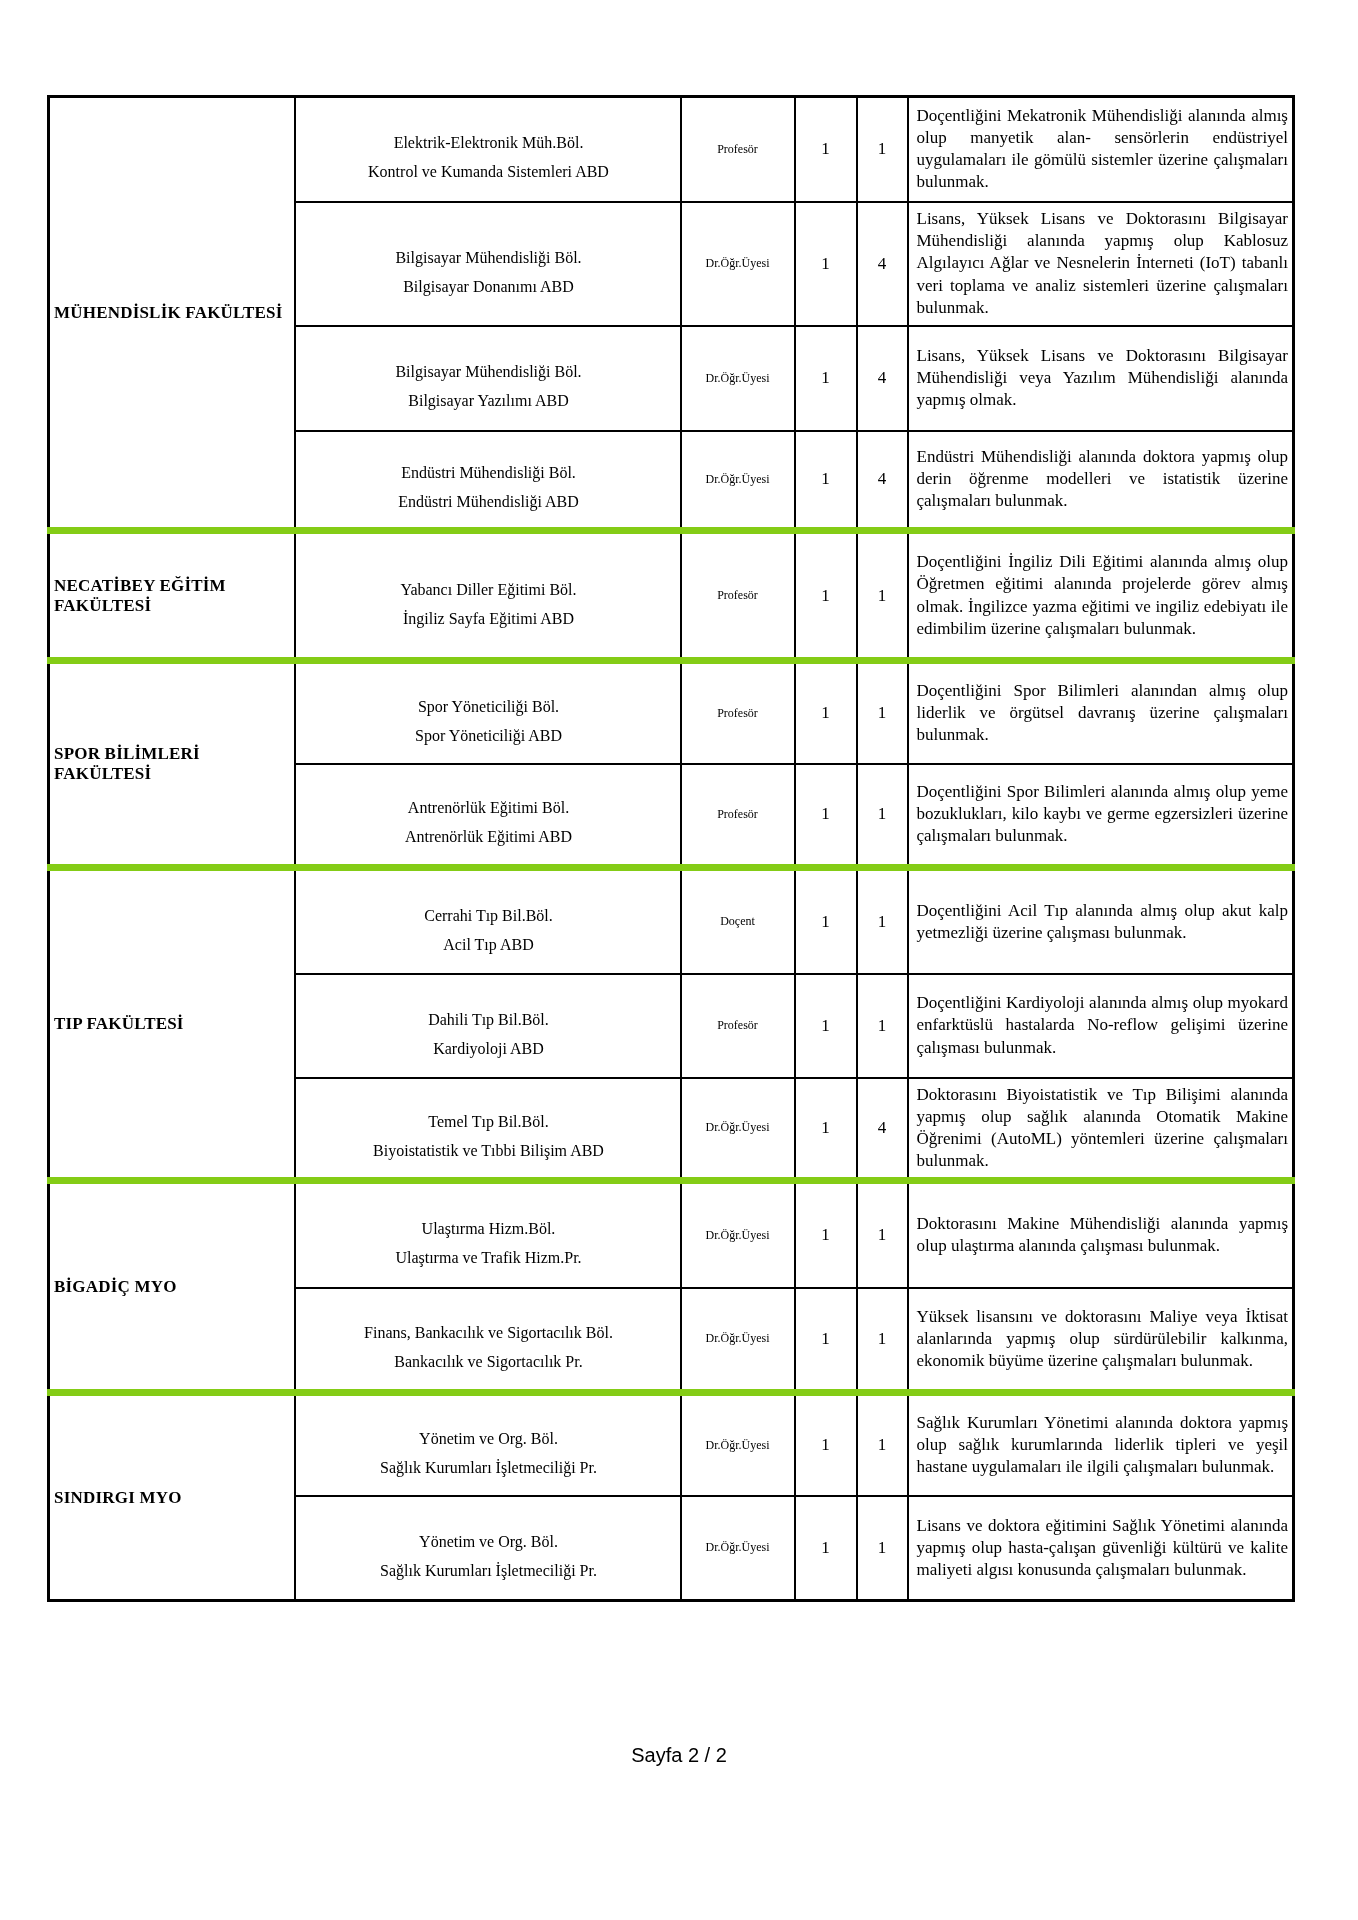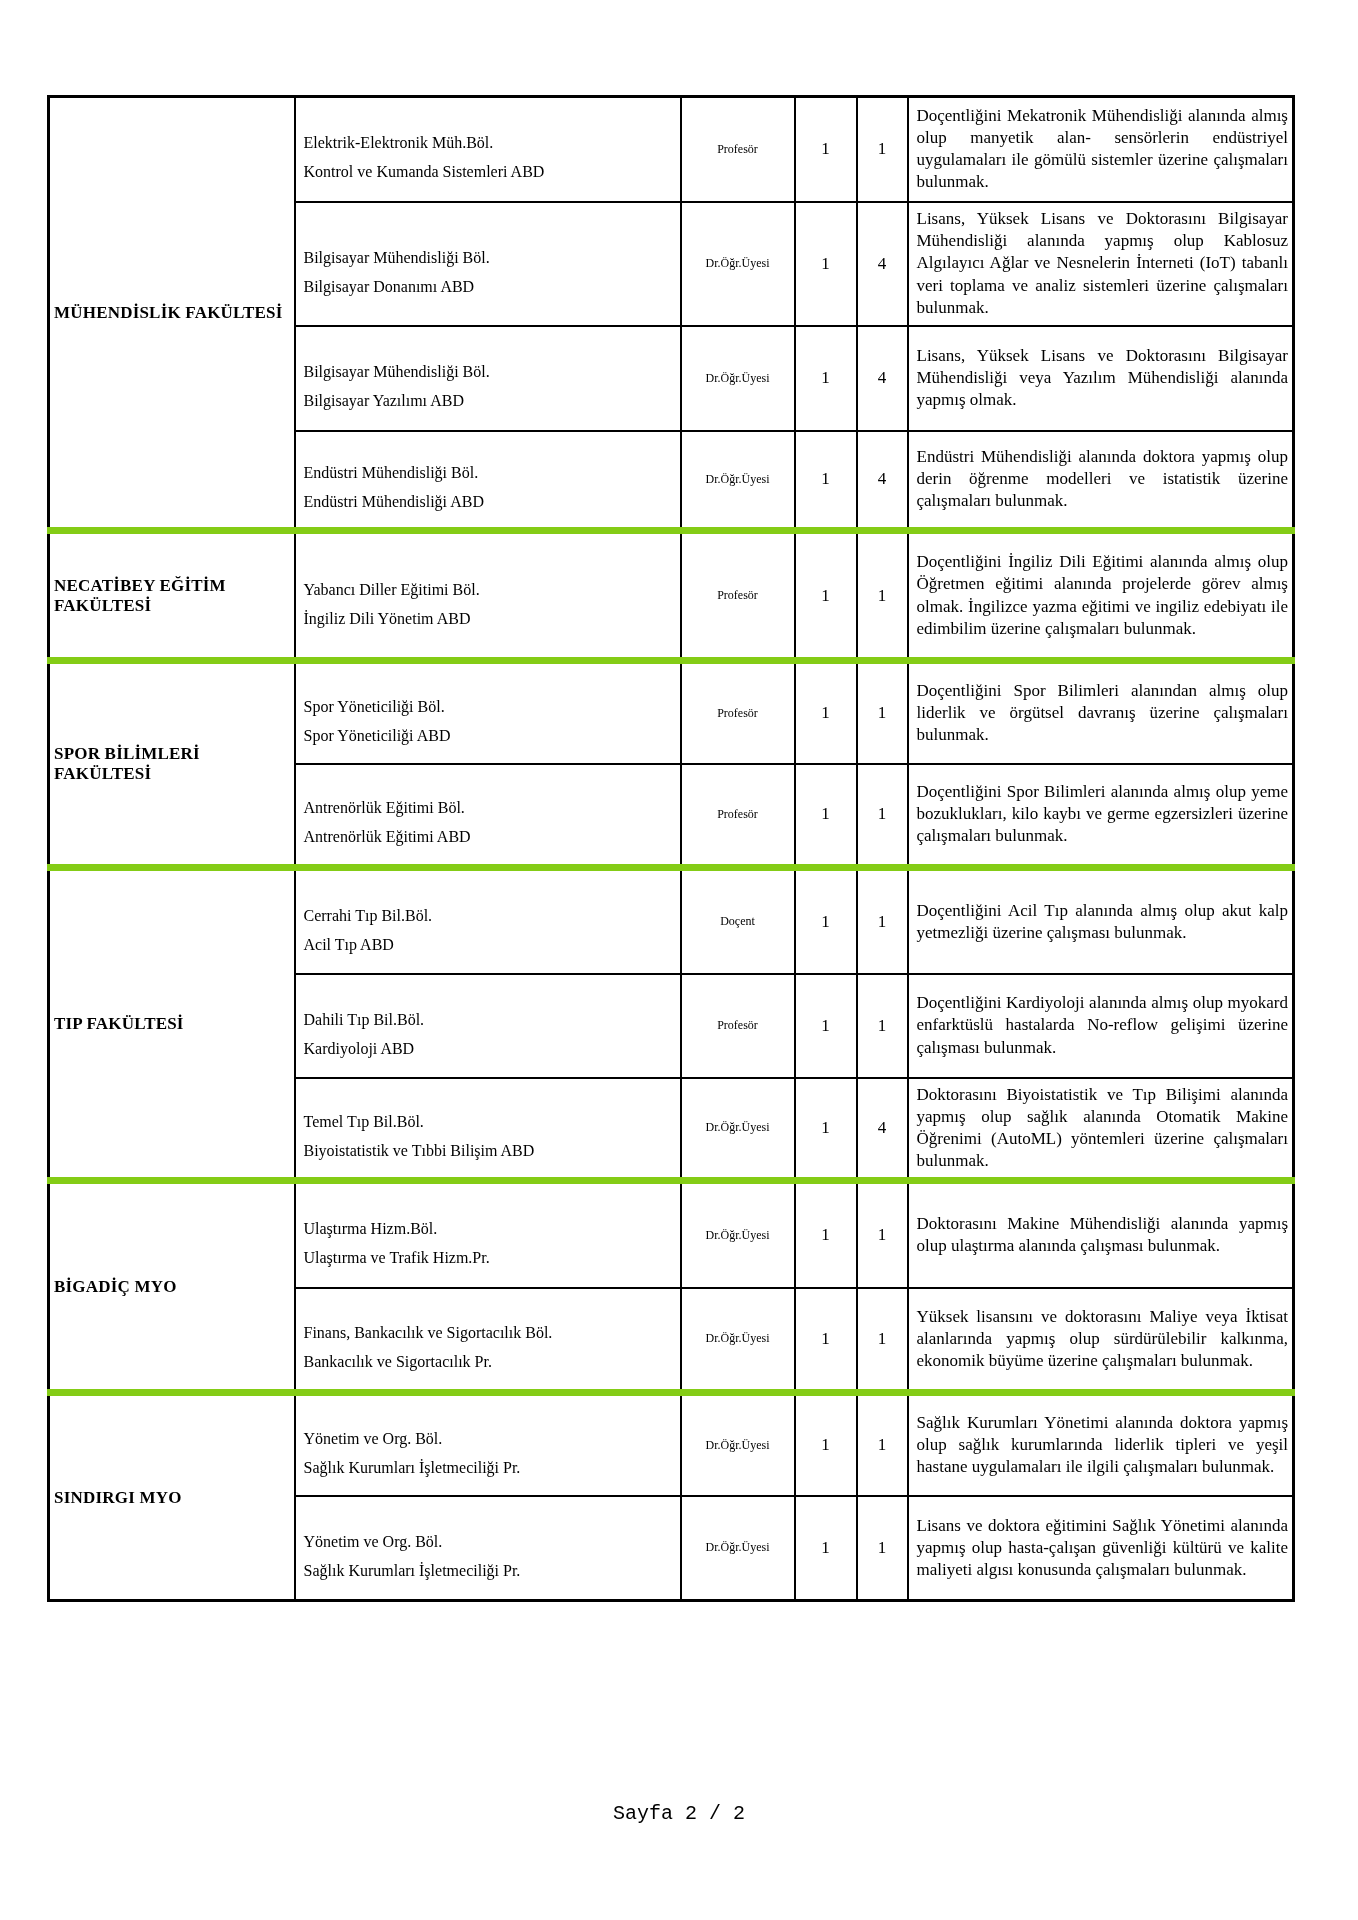--- a/index.html
+++ b/index.html
@@ -27,42 +27,43 @@
   td.faculty{
     font-weight:bold;
     font-size:17px;
     padding:2px 4px 2px 4px;
     letter-spacing:0.2px;
   }
   td.dept{
     font-size:16px;
     line-height:1.8;
     padding:20px 6px 2px 8px;
+    text-align:center;
   }
   td.title{
     font-size:12px;
     text-align:center;
     padding:2px;
   }
   td.cnt{
     font-size:17px;
     text-align:center;
     padding:2px;
   }
   td.desc{
     font-size:17px;
     line-height:1.3;
     text-align:justify;
     padding:4px 4px 4px 8px;
   }
   #footer{
     position:absolute;
-    top:1802px;left:50%;
+    top:1744px;left:50%;
     transform:translateX(-50%);
-    font-family:Liberation Mono, monospace;
+    font-family:Liberation Sans, sans-serif;
     font-size:20px;
     white-space:nowrap;
   }
 </style>
 </head>
 <body>
 
 <div id="page">
 
   <table class="positions">
@@ -115,21 +116,21 @@
       <td class="title">Dr.Öğr.Üyesi</td>
       <td class="cnt">1</td>
       <td class="cnt">4</td>
       <td class="desc">Endüstri Mühendisliği alanında doktora yapmış olup derin öğrenme modelleri ve istatistik üzerine çalışmaları bulunmak.</td>
     </tr>
 
     <tr class="gtop" style="height:130px;">
       <td class="faculty">NECATİBEY EĞİTİM FAKÜLTESİ</td>
       <td class="dept">
         <div>Yabancı Diller Eğitimi Böl.</div>
-        <div>İngiliz Dili Yönetim ABD</div>
+        <div>İngiliz Sayfa Eğitimi ABD</div>
       </td>
       <td class="title">Profesör</td>
       <td class="cnt">1</td>
       <td class="cnt">1</td>
       <td class="desc">Doçentliğini İngiliz Dili Eğitimi alanında almış olup Öğretmen eğitimi alanında projelerde görev almış olmak. İngilizce yazma eğitimi ve ingiliz edebiyatı ile edimbilim üzerine çalışmaları bulunmak.</td>
     </tr>
 
     <tr class="gtop" style="height:103px;">
       <td class="faculty" rowspan="2">SPOR BİLİMLERİ FAKÜLTESİ</td>
       <td class="dept">

